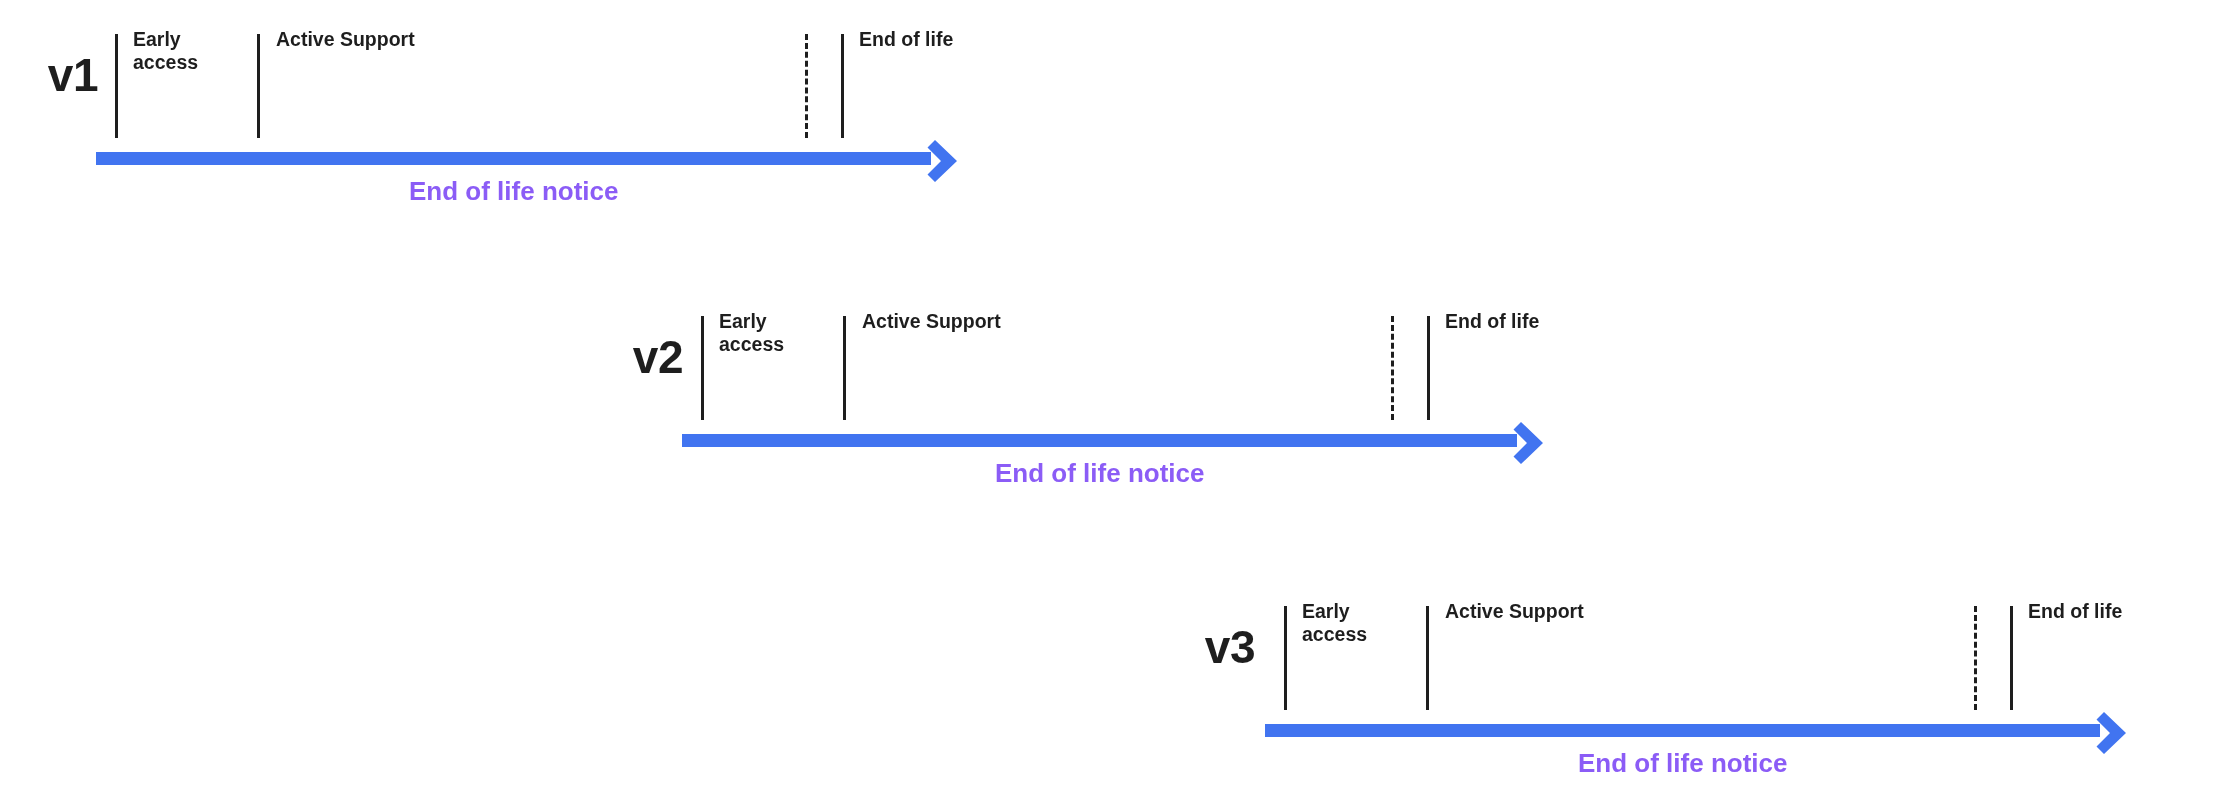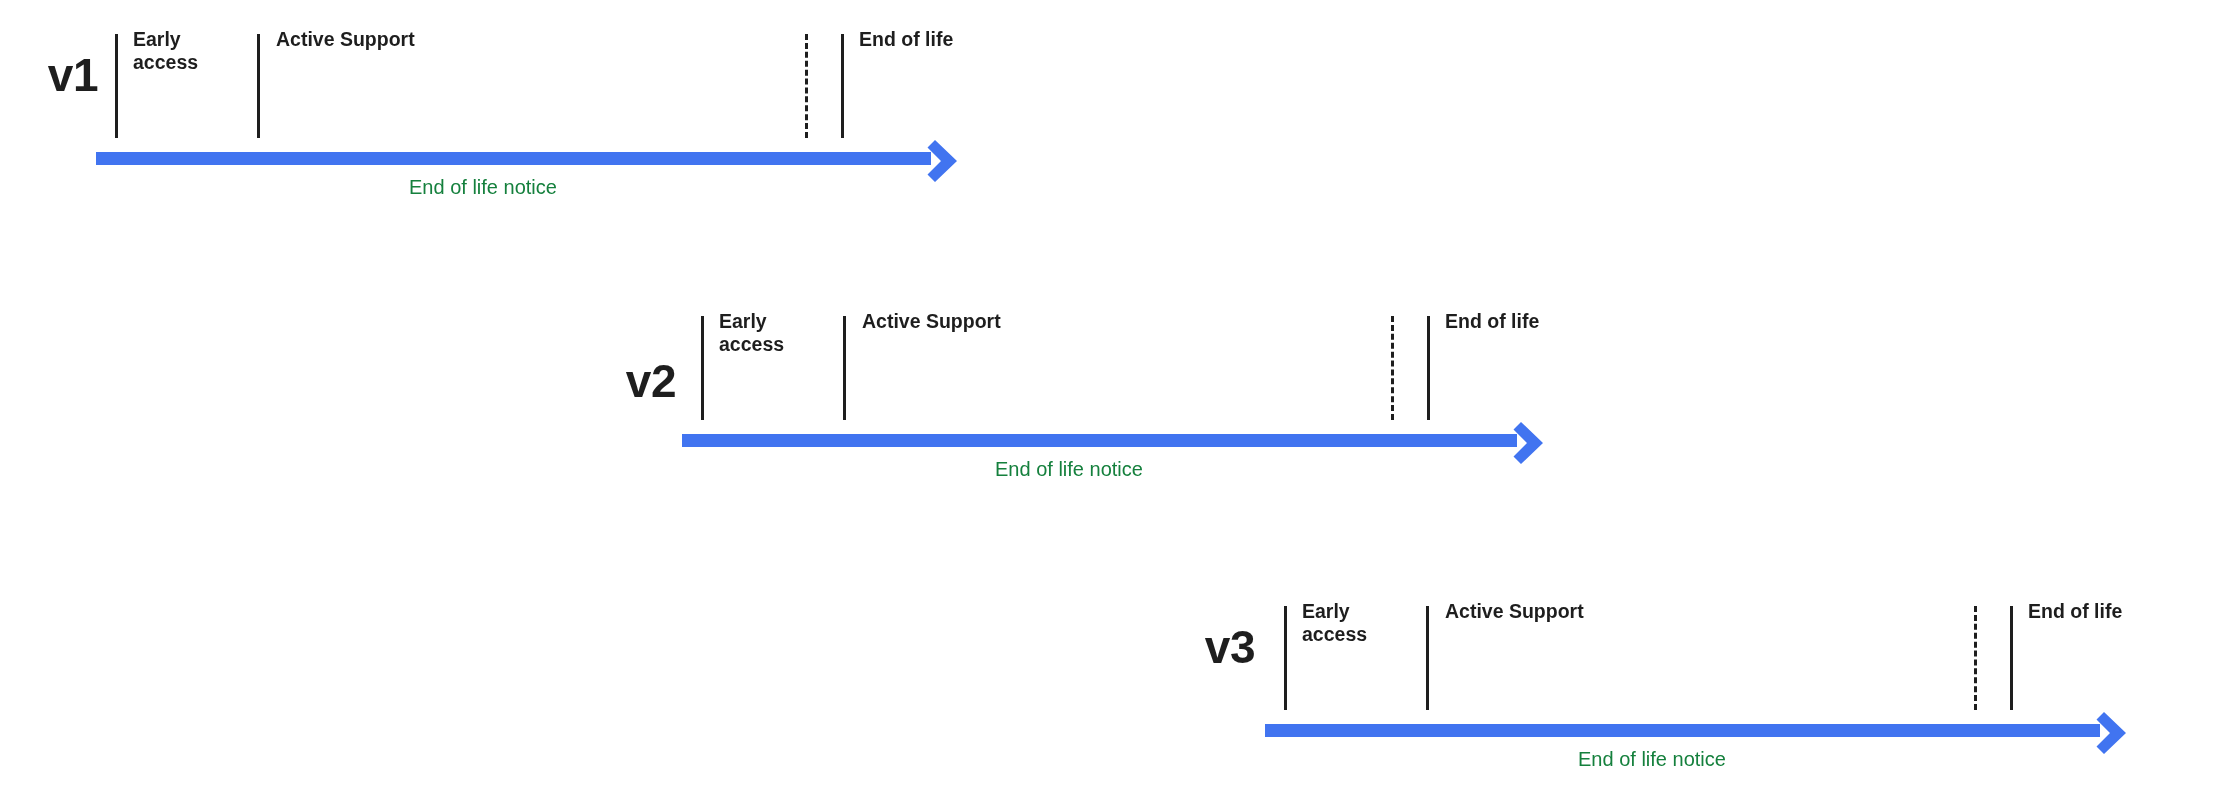--- a/index.html
+++ b/index.html
@@ -96,23 +96,23 @@
     top: 0;
     width: 46px;
     height: 46px;
   }
   .arrow-head svg { display: block; }
 
   
   .notice-label {
     position: absolute;
     top: 168px;
-    font-size: 20px;
-    font-weight: 400;
-    color: #15803d;
+    font-size: 26px;
+    font-weight: 700;
+    color: #8b5cf6;
     white-space: nowrap;
   }
 </style>
 </head>
 <body>
 
 <div id="diagram">
     <div class="timeline-row" style="left: 0px; top: 8px;">
       <div class="version-label" style="left: 12px;">v1</div>
       <div class="track" style="left: 96px; width: 895px;">
@@ -129,21 +129,21 @@
           <div class="arrow-head" style="left: 825px;">
             <svg width="46" height="46" viewBox="0 0 46 46">
               <path d="M14 2 L36 23 L14 44 L6.5 36.5 L20 23 L6.5 9.5 Z" fill="#4174f0"></path>
             </svg>
           </div>
         </div>
         <div class="notice-label" style="left: 313px;">End of life notice</div>
       </div>
     </div>
     <div class="timeline-row" style="left: 586px; top: 290px;">
-      <div class="version-label" style="left: 4px; margin-top: 24px;">v2</div>
+      <div class="version-label" style="left: 11px;">v2</div>
       <div class="track" style="left: 96px; width: 895px;">
         <div class="rule" style="left: 19px;"></div>
         <div class="rule" style="left: 161px;"></div>
         <div class="rule-dashed" style="left: 709px;"></div>
         <div class="rule" style="left: 745px;"></div>
         <div class="phase-label" style="left: 37px;">Early
 access</div>
         <div class="phase-label" style="left: 180px;">Active Support</div>
         <div class="phase-label" style="left: 763px;">End of life</div>
         <div class="arrow-wrap" style="left: 0px; width: 881px;">

